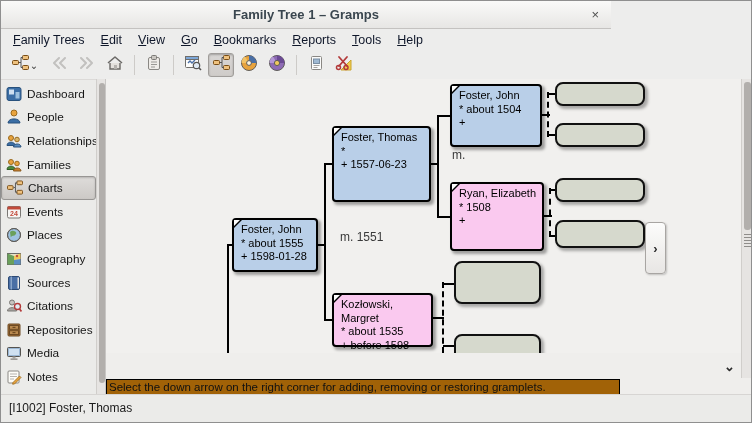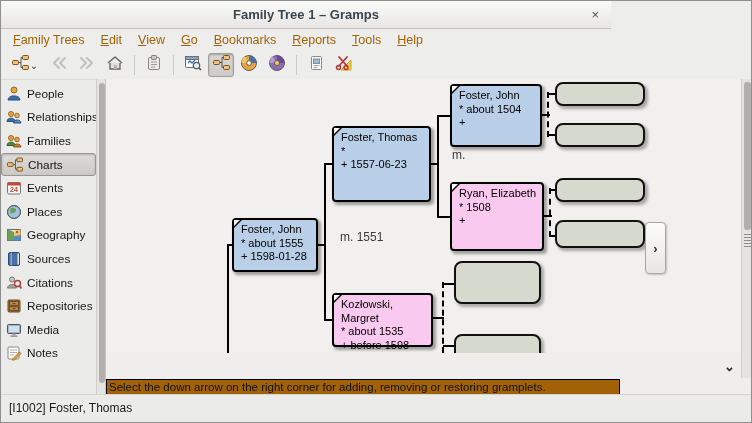--- a/index.html
+++ b/index.html
@@ -15,21 +15,21 @@
   
   .titlebar { position:absolute; left:0; top:0; width:610px; height:28px;
     background: linear-gradient(#fafaf9, #e7e6e4);
     border-bottom: 1px solid #c4c2c0; text-align:center; }
   .title { line-height:28px; font-size:13px; font-weight:bold; color:#3a464f; }
   .close-btn { position:absolute; right:12px; top:0; height:28px; line-height:27px;
     font-size:13px; color:#4f4f4f; cursor:default; }
   
   .menubar { position:absolute; left:0; top:28px; width:750px; height:22px;
     display:flex; align-items:center; padding-left:4px; }
-  .menu-item { display:inline-block; padding:3px 8px; font-size:12.5px; color:#a16207; }
+  .menu-item { display:inline-block; padding:3px 8px; font-size:12.5px; color:#0f172a; }
   .menu-item::first-letter { text-decoration: underline; }
   
   .toolbar { position:absolute; left:0; top:50px; width:750px; height:28px;
     display:flex; align-items:center; padding-left:5px; gap:2px; }
   .tbtn { min-width:26px; height:24px; display:flex; align-items:center;
     justify-content:center; border-radius:3px; border:1px solid transparent; }
   .tbtn.active { background: linear-gradient(#d9d7d5,#cfccc9);
     border:1px solid #a09d9a; box-shadow: inset 0 1px 2px rgba(0,0,0,.25); }
   .tbtn.disabled { opacity:.45; }
   .tsep { width:1px; height:20px; background:#cdcbc8; margin:0 4px; }
@@ -238,20 +238,28 @@
           <circle cx="3.5" cy="12.5" r="2" fill="none" stroke="#b33a3a" stroke-width="1.5"></circle>
           <circle cx="11" cy="12.5" r="2" fill="none" stroke="#b33a3a" stroke-width="1.5"></circle>
         </svg>
     </span>
   </div>
 </div>
 
 <div class="sidebar">
   <div class="side-item">
     <svg width="16" height="16" viewBox="0 0 16 16">
+        <rect x="1" y="1.5" width="14" height="13" rx="2" fill="#3b6ea5" stroke="#28517c"></rect>
+        <rect x="3" y="3.5" width="5" height="5" fill="#cfe0f0"></rect>
+        <rect x="9.5" y="6" width="4" height="6.5" fill="#9cc0de"></rect>
+      </svg>
+    <span>Dashboard</span>
+  </div>
+  <div class="side-item">
+    <svg width="16" height="16" viewBox="0 0 16 16">
         <circle cx="8" cy="4" r="3" fill="#e8a33d" stroke="#9a6a1e"></circle>
         <path d="M2 14 c0-5.5 12-5.5 12 0 Z" fill="#3b6ea5" stroke="#28517c"></path>
       </svg>
     <span>People</span>
   </div>
   <div class="side-item">
     <svg width="16" height="16" viewBox="0 0 16 16">
         <circle cx="5" cy="5" r="2.5" fill="#e8a33d" stroke="#9a6a1e"></circle>
         <path d="M1 12.5 c0-4.5 8-4.5 8 0 Z" fill="#3b6ea5" stroke="#28517c"></path>
         <circle cx="11" cy="6.5" r="2.3" fill="#d8b66a" stroke="#9a6a1e"></circle>

